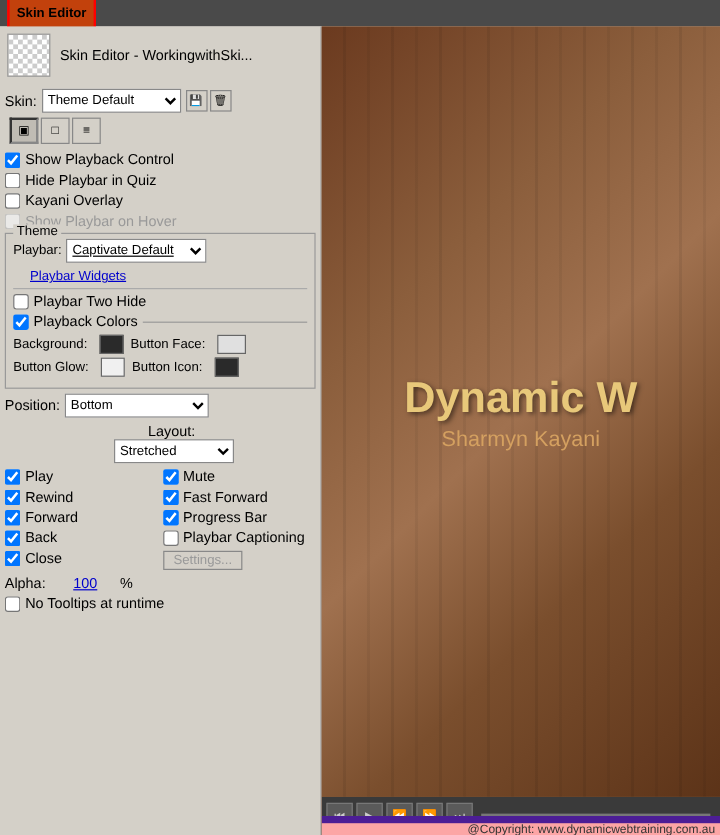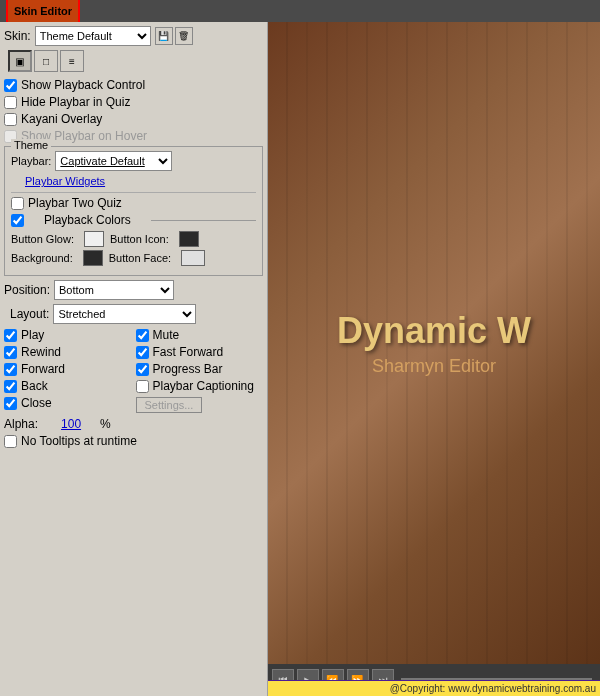--- a/index.html
+++ b/index.html
@@ -250,28 +250,28 @@
       margin: 0 4px;
     }
 
     
     .status-bar {
       position: absolute;
       bottom: 0;
       right: 0;
       left: 0;
       height: 16px;
-      background: #fde047;
+      background: #fca5a5;
       display: flex;
       align-items: center;
       justify-content: flex-end;
       padding: 0 4px;
       font-size: 10px;
       color: #333;
-      border-top: 1px solid #4c1d95;
+      border-top: 6px solid #4c1d95;
     }
 
     
     .settings-btn {
       background: #d4d0c8;
       border: 1px solid #888;
       padding: 1px 8px;
       font-size: 11px;
       cursor: pointer;
       color: #999;
@@ -318,20 +318,24 @@
 <body>
 
 <div class="title-bar">
   <span class="title-bar-label">Skin Editor</span>
 </div>
 
 <div class="main-container">
 
   <div class="left-panel">
 
+    <div class="header-row">
+      <div class="thumbnail"></div>
+      <span class="header-title">Skin Editor - WorkingwithSki...</span>
+    </div>
 
     <div class="form-row">
       <span class="form-label">Skin:</span>
       <select style="width:116px;">
         <option>Theme Default</option>
       </select>
       <div class="action-icons" style="margin-left:4px;">
         <div class="action-icon" title="Save">💾</div>
         <div class="action-icon" title="Delete">🗑</div>
       </div>
@@ -374,55 +378,55 @@
       </div>
 
       <div style="margin-bottom:4px; margin-left:6px;">
         <span class="link-text">Playbar Widgets</span>
       </div>
 
       <hr class="section-divider">
 
       <div class="checkbox-row">
         <input type="checkbox" style="">
-        <span>Playbar Two Quiz</span>
-      </div>
-
-      <div style="display:flex; align-items:center; gap:20px; margin-bottom:4px;">
+        <span>Playbar Two Hide</span>
+      </div>
+
+      <div style="display:flex; align-items:center; gap:4px; margin-bottom:4px;">
         <input type="checkbox" checked="" style="">
         <span>Playback Colors</span>
         <hr style="flex:1; border:none; border-top:1px solid #999;">
+      </div>
+
+      <div class="color-row">
+        <span class="inline-label">Background:</span>
+        <div class="color-swatch" style="background:#2a2a2a;"></div>
+        <span class="inline-label">Button Face:</span>
+        <div class="color-swatch" style="background:#e0e0e0; width:24px;"></div>
       </div>
 
       <div class="color-row">
         <span class="inline-label">Button Glow:</span>
         <div class="color-swatch" style="background:#f0f0f0;"></div>
         <span class="inline-label">Button Icon:</span>
         <div class="color-swatch" style="background:#2a2a2a;"></div>
-      </div>
-
-      <div class="color-row">
-        <span class="inline-label">Background:</span>
-        <div class="color-swatch" style="background:#2a2a2a;"></div>
-        <span class="inline-label">Button Face:</span>
-        <div class="color-swatch" style="background:#e0e0e0; width:24px;"></div>
       </div>
     </div>
 
     <div class="form-row">
       <span class="form-label">Position:</span>
       <select style="width:120px;">
         <option>Bottom</option>
         <option>Top</option>
       </select>
     </div>
 
-    <div class="form-row" style="margin-left:6px;">
+    <div class="form-row" style="margin-left:23px;flex-direction:column;">
       <span class="form-label">Layout:</span>
-      <select style="width:143px;">
+      <select style="width:100px;">
         <option>Stretched</option>
         <option>Fixed</option>
       </select>
     </div>
 
     <div class="two-col" style="margin-top:4px;">
       <div class="checkbox-row">
         <input type="checkbox" checked="" style="">
         <span>Play</span>
       </div>
@@ -473,21 +477,21 @@
       <input type="checkbox" style="">
       <span>No Tooltips at runtime</span>
     </div>
 
   </div>
 
   <div class="right-panel">
     <div class="preview-content">
       <div class="wood-grain"></div>
       <div class="preview-title">Dynamic W</div>
-      <div class="preview-subtitle">Sharmyn Editor</div>
+      <div class="preview-subtitle">Sharmyn Kayani</div>
     </div>
 
     <div class="playback-bar">
       <div class="pb-btn">⏮</div>
       <div class="pb-btn">▶</div>
       <div class="pb-btn">⏪</div>
       <div class="pb-btn">⏩</div>
       <div class="pb-btn">⏭</div>
       <div class="pb-slider"></div>
     </div>

